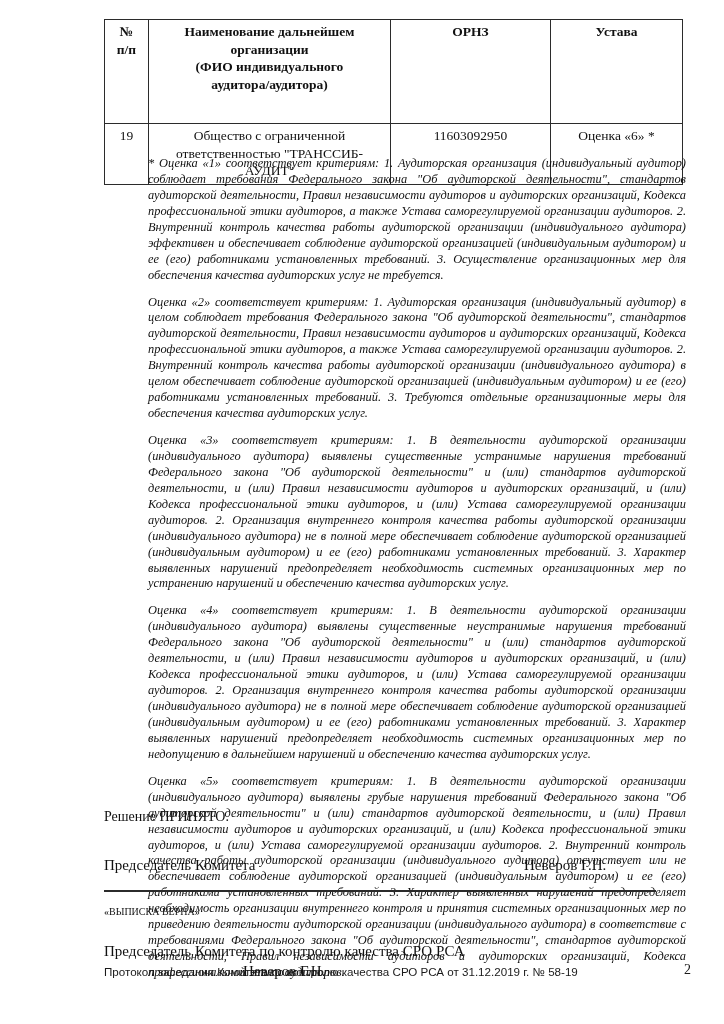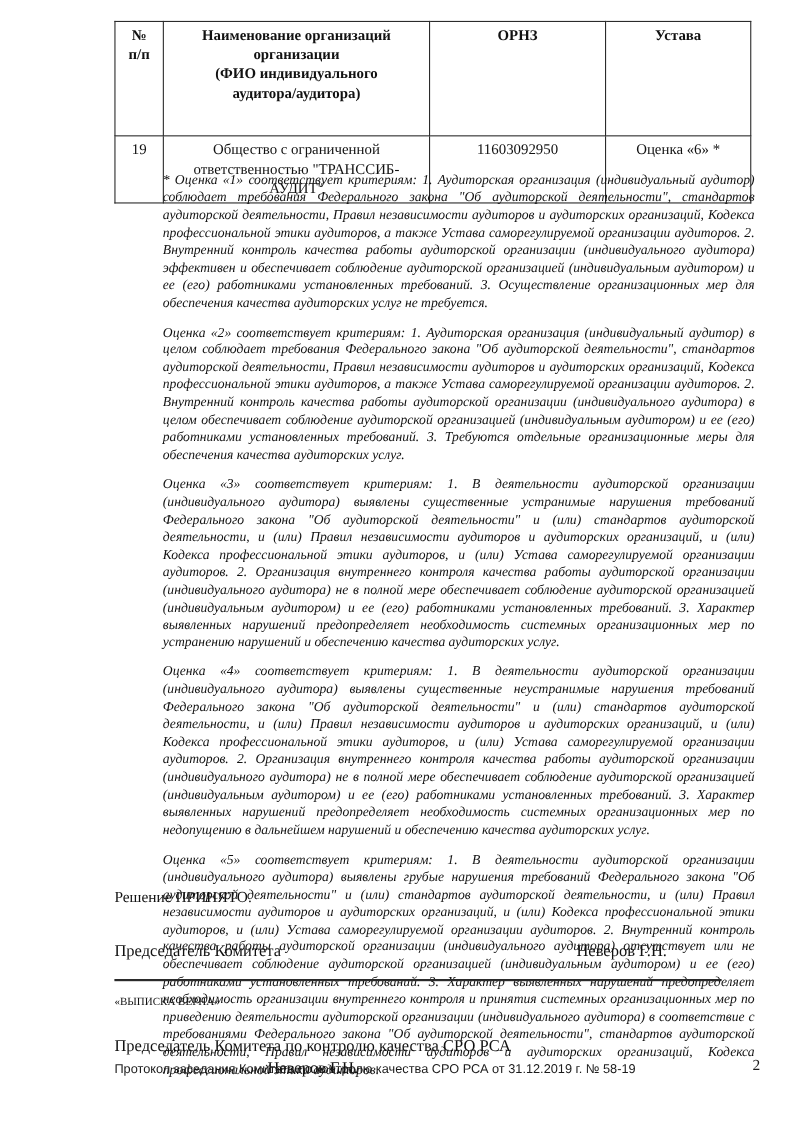--- a/index.html
+++ b/index.html
@@ -165,21 +165,21 @@
           <col class="col-ornz">
           <col class="col-grade">
       </colgroup>
       <thead>
         <tr class="hdr-row">
           <th>
             <span class="hdr-sub">№</span>
             <span class="hdr-sub">п/п</span>
           </th>
           <th>
-            <span class="hdr-sub">Наименование организаций</span>
+            <span class="hdr-sub">Наименование дальнейшем</span>
             <span class="hdr-sub">организации</span>
             <span class="hdr-sub">(ФИО индивидуального</span>
             <span class="hdr-sub">аудитора/аудитора)</span>
           </th>
           <th>ОРНЗ</th>
           <th>Устава</th>
         </tr>
       </thead>
       <tbody>
         <tr class="body-row">

